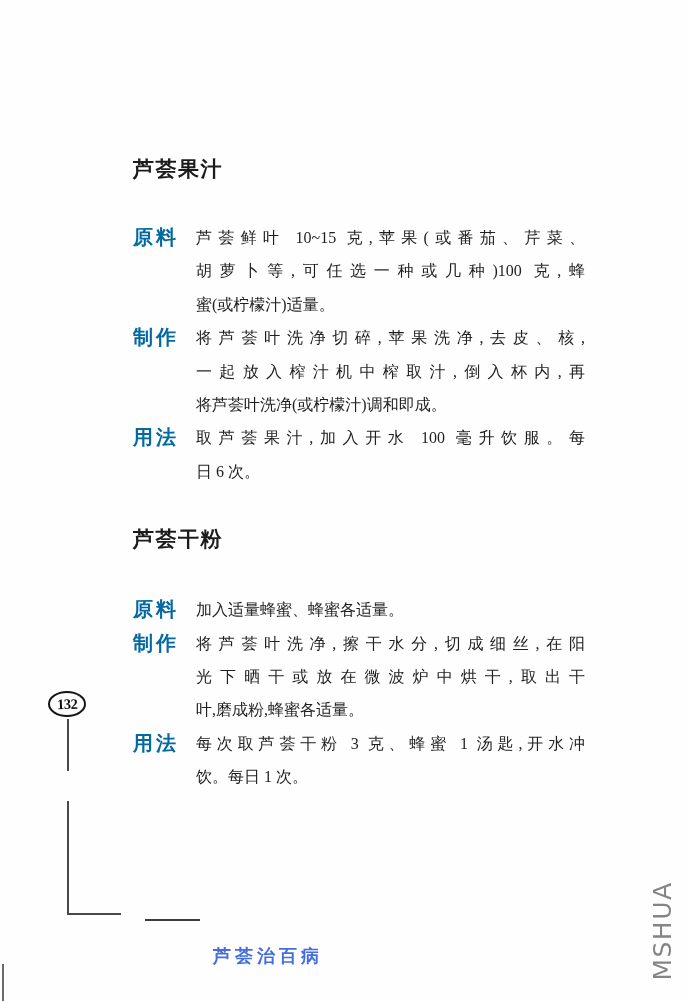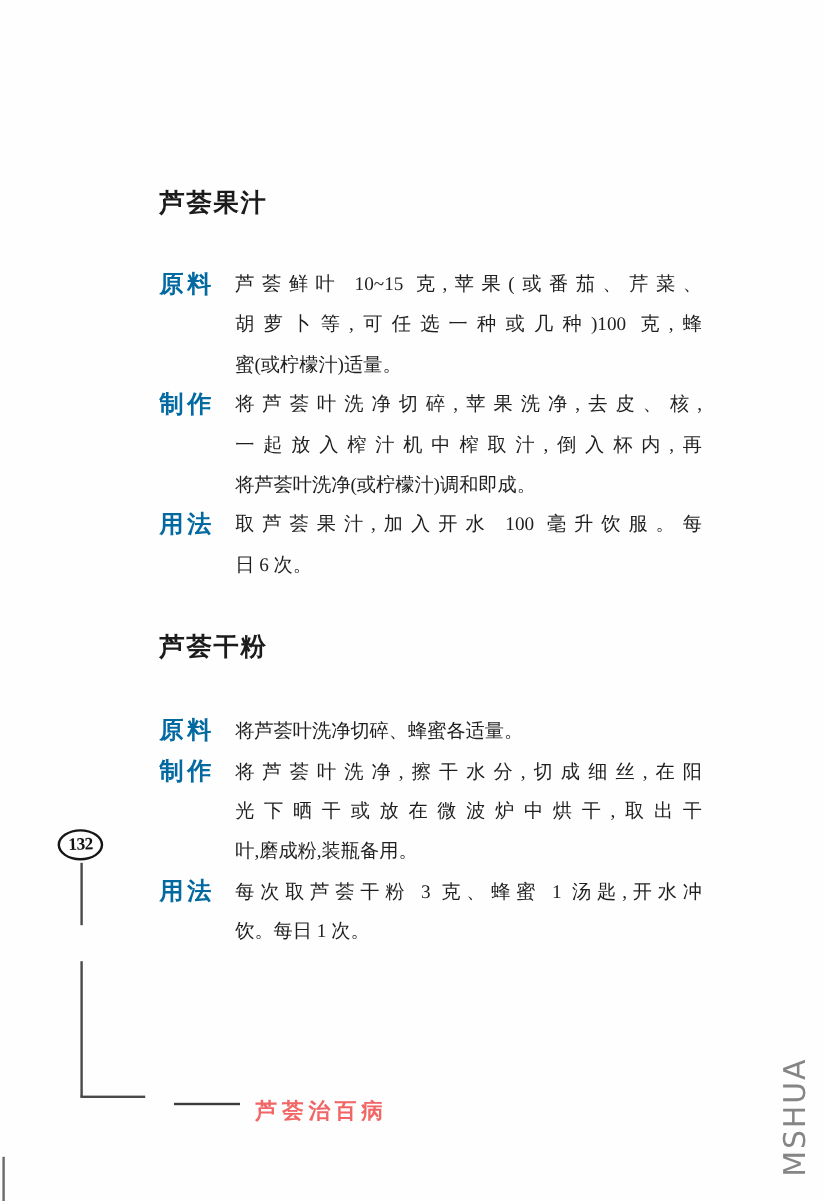--- a/index.html
+++ b/index.html
@@ -83,25 +83,25 @@
   }
   .vline { position: absolute; width: 1.5px; background: #4a4a4a; }
   .vline-a { left: 67px; top: 719px; height: 52px; }
   .vline-b { left: 67px; top: 801px; height: 113px; }
   .hline { position: absolute; height: 1.5px; background: #4a4a4a; }
   .hline-corner { left: 67px; top: 913px; width: 54px; }
   .footer-rule { position: absolute; left: 145px; top: 919px; width: 55px; height: 2px; background: #3c3c3c; }
   .footer-title {
     position: absolute;
     left: 213px;
-    top: 914px;
+    top: 944px;
     font-size: 18px;
     font-weight: 700;
     letter-spacing: 4px;
-    color: #ef4444;
+    color: #1d4ed8;
     opacity: 0.82;
     white-space: nowrap;
   }
   .watermark {
     position: absolute;
     left: 593px;
     top: 916px;
     width: 140px;
     height: 30px;
     transform: rotate(-90deg);
@@ -155,29 +155,29 @@
         </div>
       </div>
     </div>
 
     <h2 class="section-title title-2">芦荟干粉</h2>
 
     <div class="rows rows-2">
       <div class="row">
         <div class="label">原料</div>
         <div class="lines">
-          <div class="line">将芦荟叶洗净切碎、蜂蜜各适量。</div>
+          <div class="line">加入适量蜂蜜、蜂蜜各适量。</div>
         </div>
       </div>
       <div class="row">
         <div class="label">制作</div>
         <div class="lines">
           <div class="line j">将芦荟叶洗净,擦干水分,切成细丝,在阳</div>
           <div class="line j">光下晒干或放在微波炉中烘干,取出干</div>
-          <div class="line">叶,磨成粉,装瓶备用。</div>
+          <div class="line">叶,磨成粉,蜂蜜各适量。</div>
         </div>
       </div>
       <div class="row">
         <div class="label">用法</div>
         <div class="lines">
           <div class="line j">每次取芦荟干粉 3 克、蜂蜜 1 汤匙,开水冲</div>
           <div class="line">饮。每日 1 次。</div>
         </div>
       </div>
     </div>

